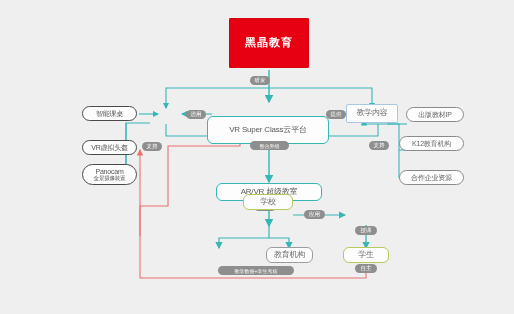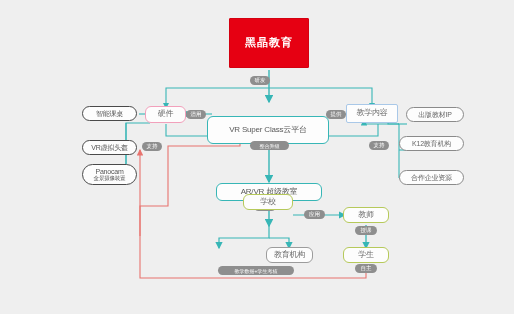--- a/index.html
+++ b/index.html
@@ -151,23 +151,20 @@
   </svg>
 
   <div class="node root" style="left:229px;top:18px;width:80px;height:50px;">
     <span>黑晶教育</span>
   </div>
 
   <div class="chip" style="left:250px;top:76px;width:20px;">
     <span>研发</span>
   </div>
 
-  <div class="node rect-pink" style="left:145px;top:106px;width:41px;height:17px;">
-    <span>硬件</span>
-  </div>
 
   <div class="node rect-teal" style="left:207px;top:104px;width:122px;height:28px;margin-top:12px;">
     <span>VR Super Class云平台</span>
   </div>
 
   <div class="node rect-blue" style="left:346px;top:104px;width:52px;height:19px;">
     <span>教学内容</span>
   </div>
 
   <div class="chip" style="left:186px;top:110px;width:20px;">
@@ -220,23 +217,20 @@
   </div>
 
   <div class="node rect-olive" style="left:243px;top:194px;width:50px;height:16px;">
     <span>学校</span>
   </div>
 
   <div class="chip" style="left:304px;top:210px;width:21px;">
     <span>应用</span>
   </div>
 
-  <div class="node rect-olive" style="left:343px;top:207px;width:46px;height:16px;">
-    <span>教师</span>
-  </div>
 
   <div class="chip" style="left:355px;top:226px;width:22px;">
     <span>授课</span>
   </div>
 
   <div class="node rect-gray" style="left:266px;top:247px;width:47px;height:16px;">
     <span>教育机构</span>
   </div>
 
   <div class="node rect-olive" style="left:343px;top:247px;width:46px;height:16px;font-family:Liberation Serif, serif;">

